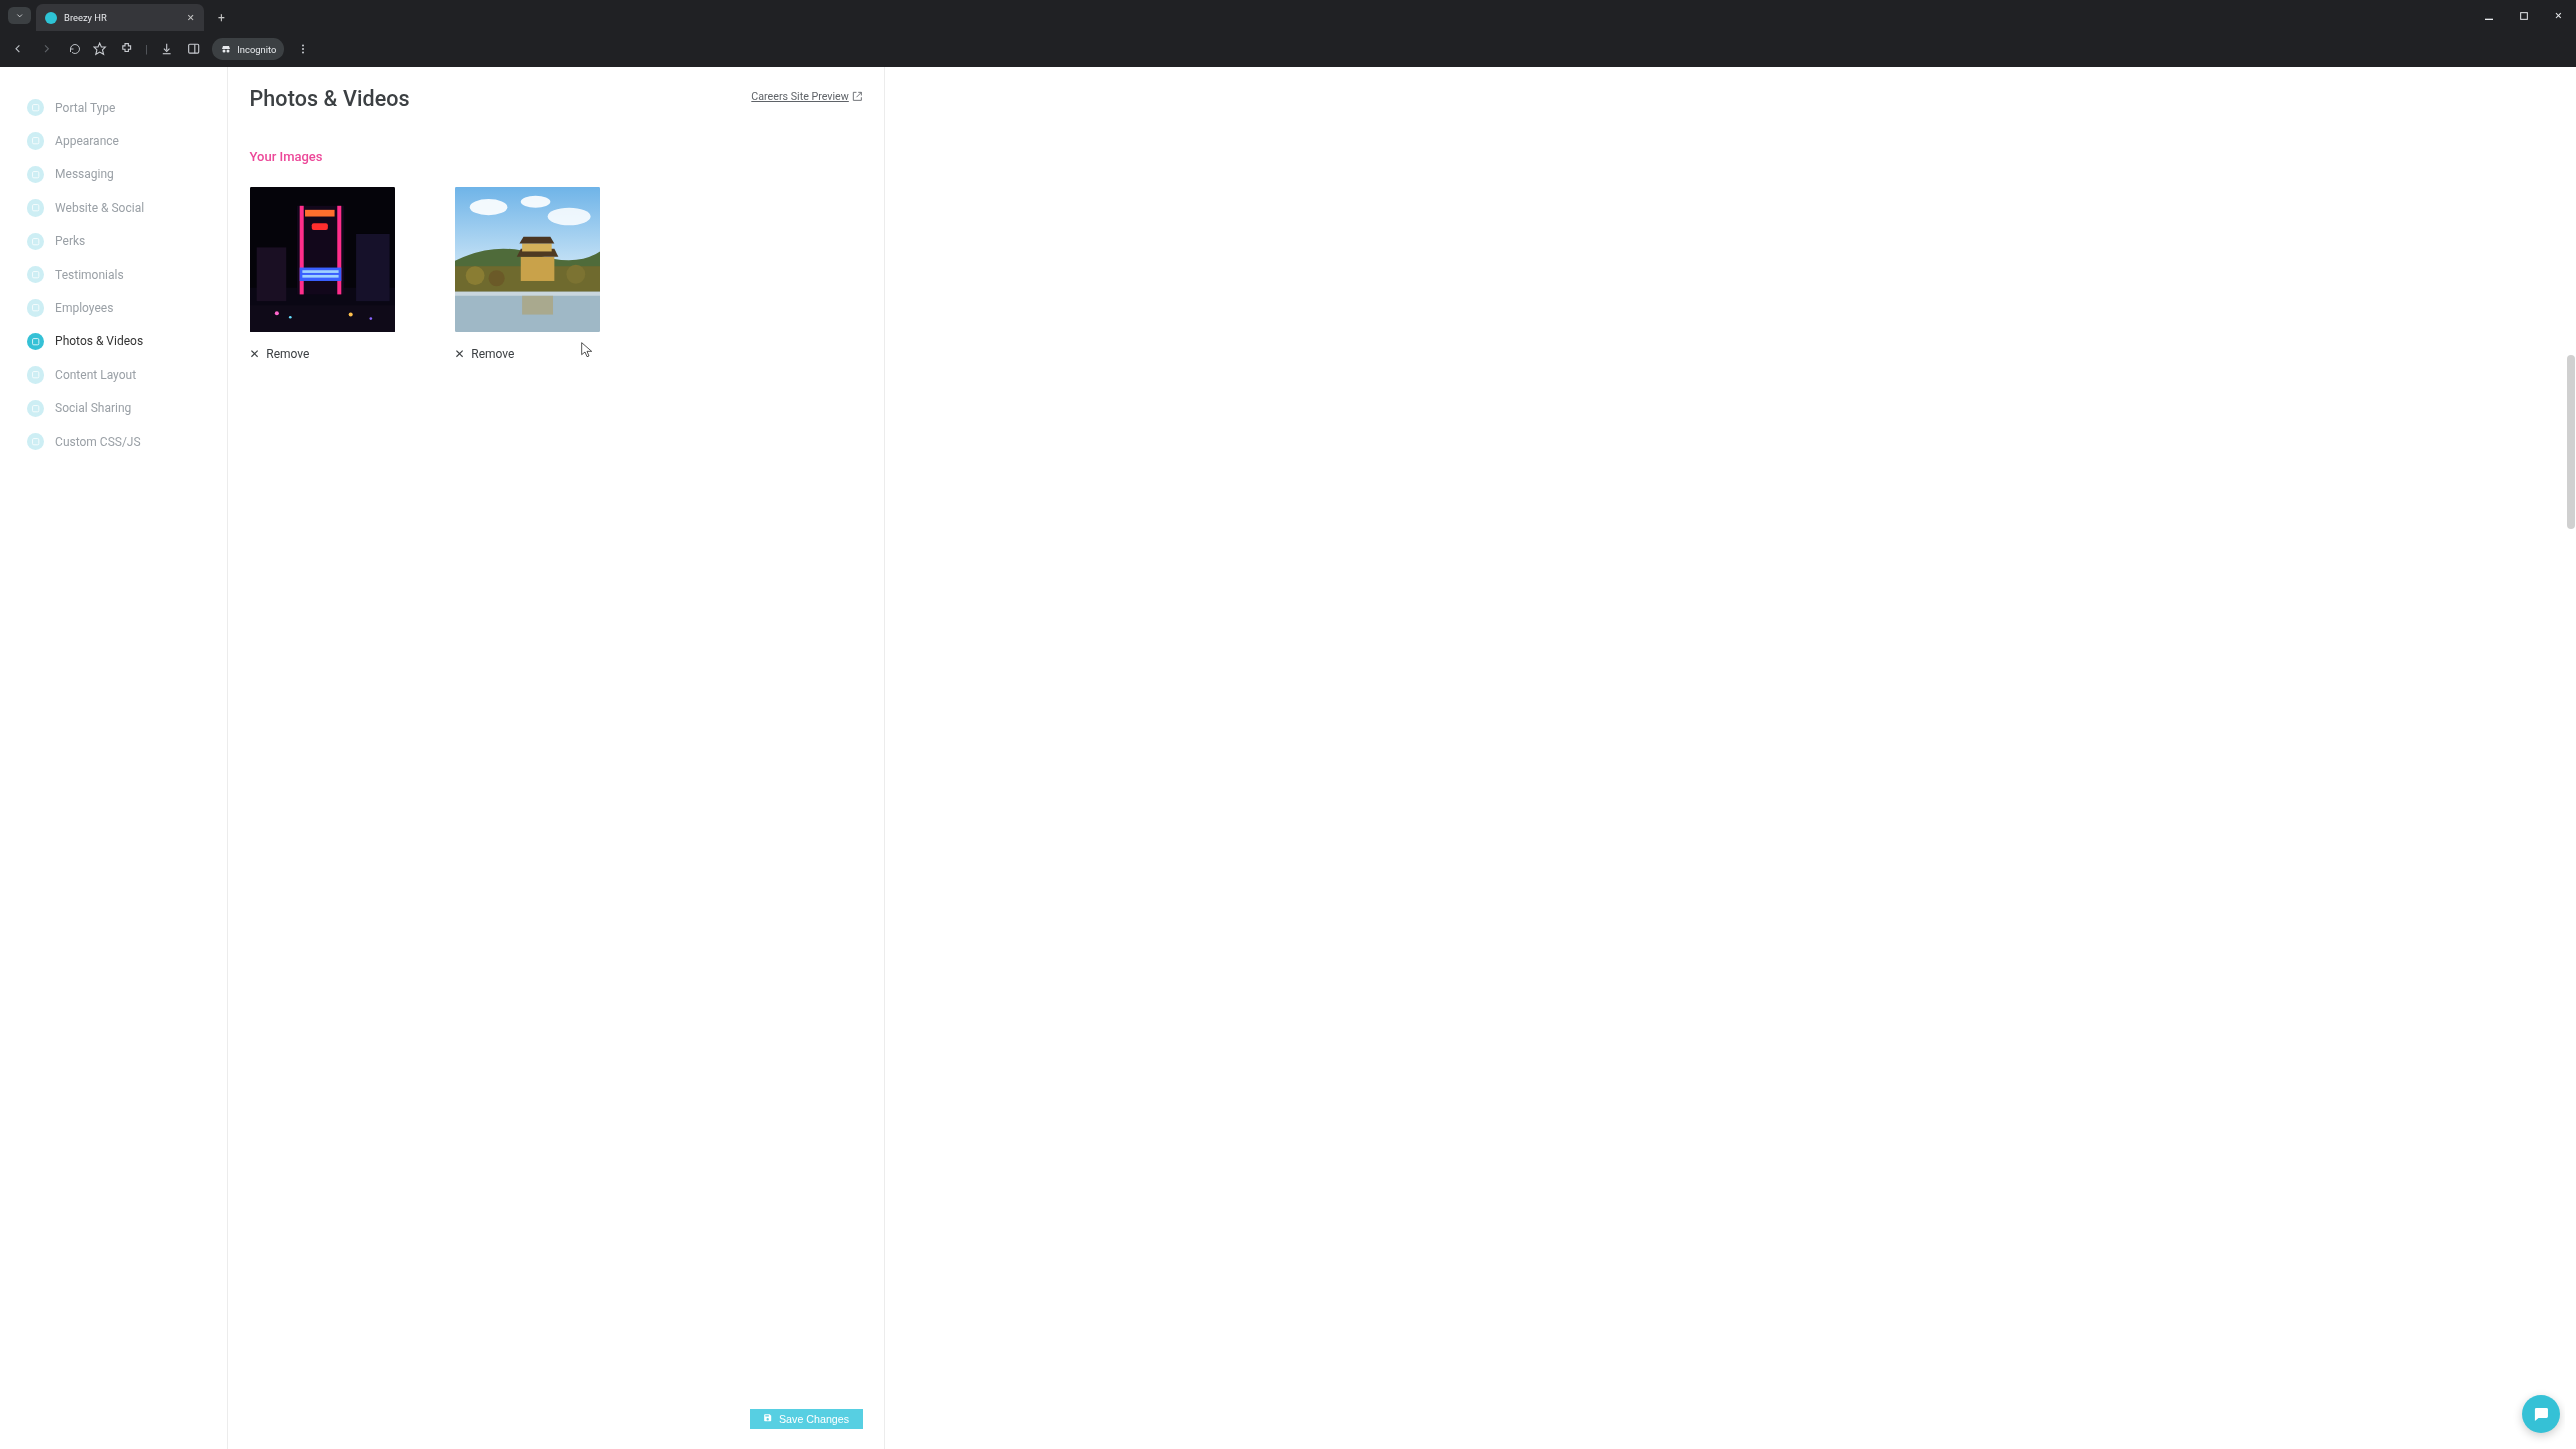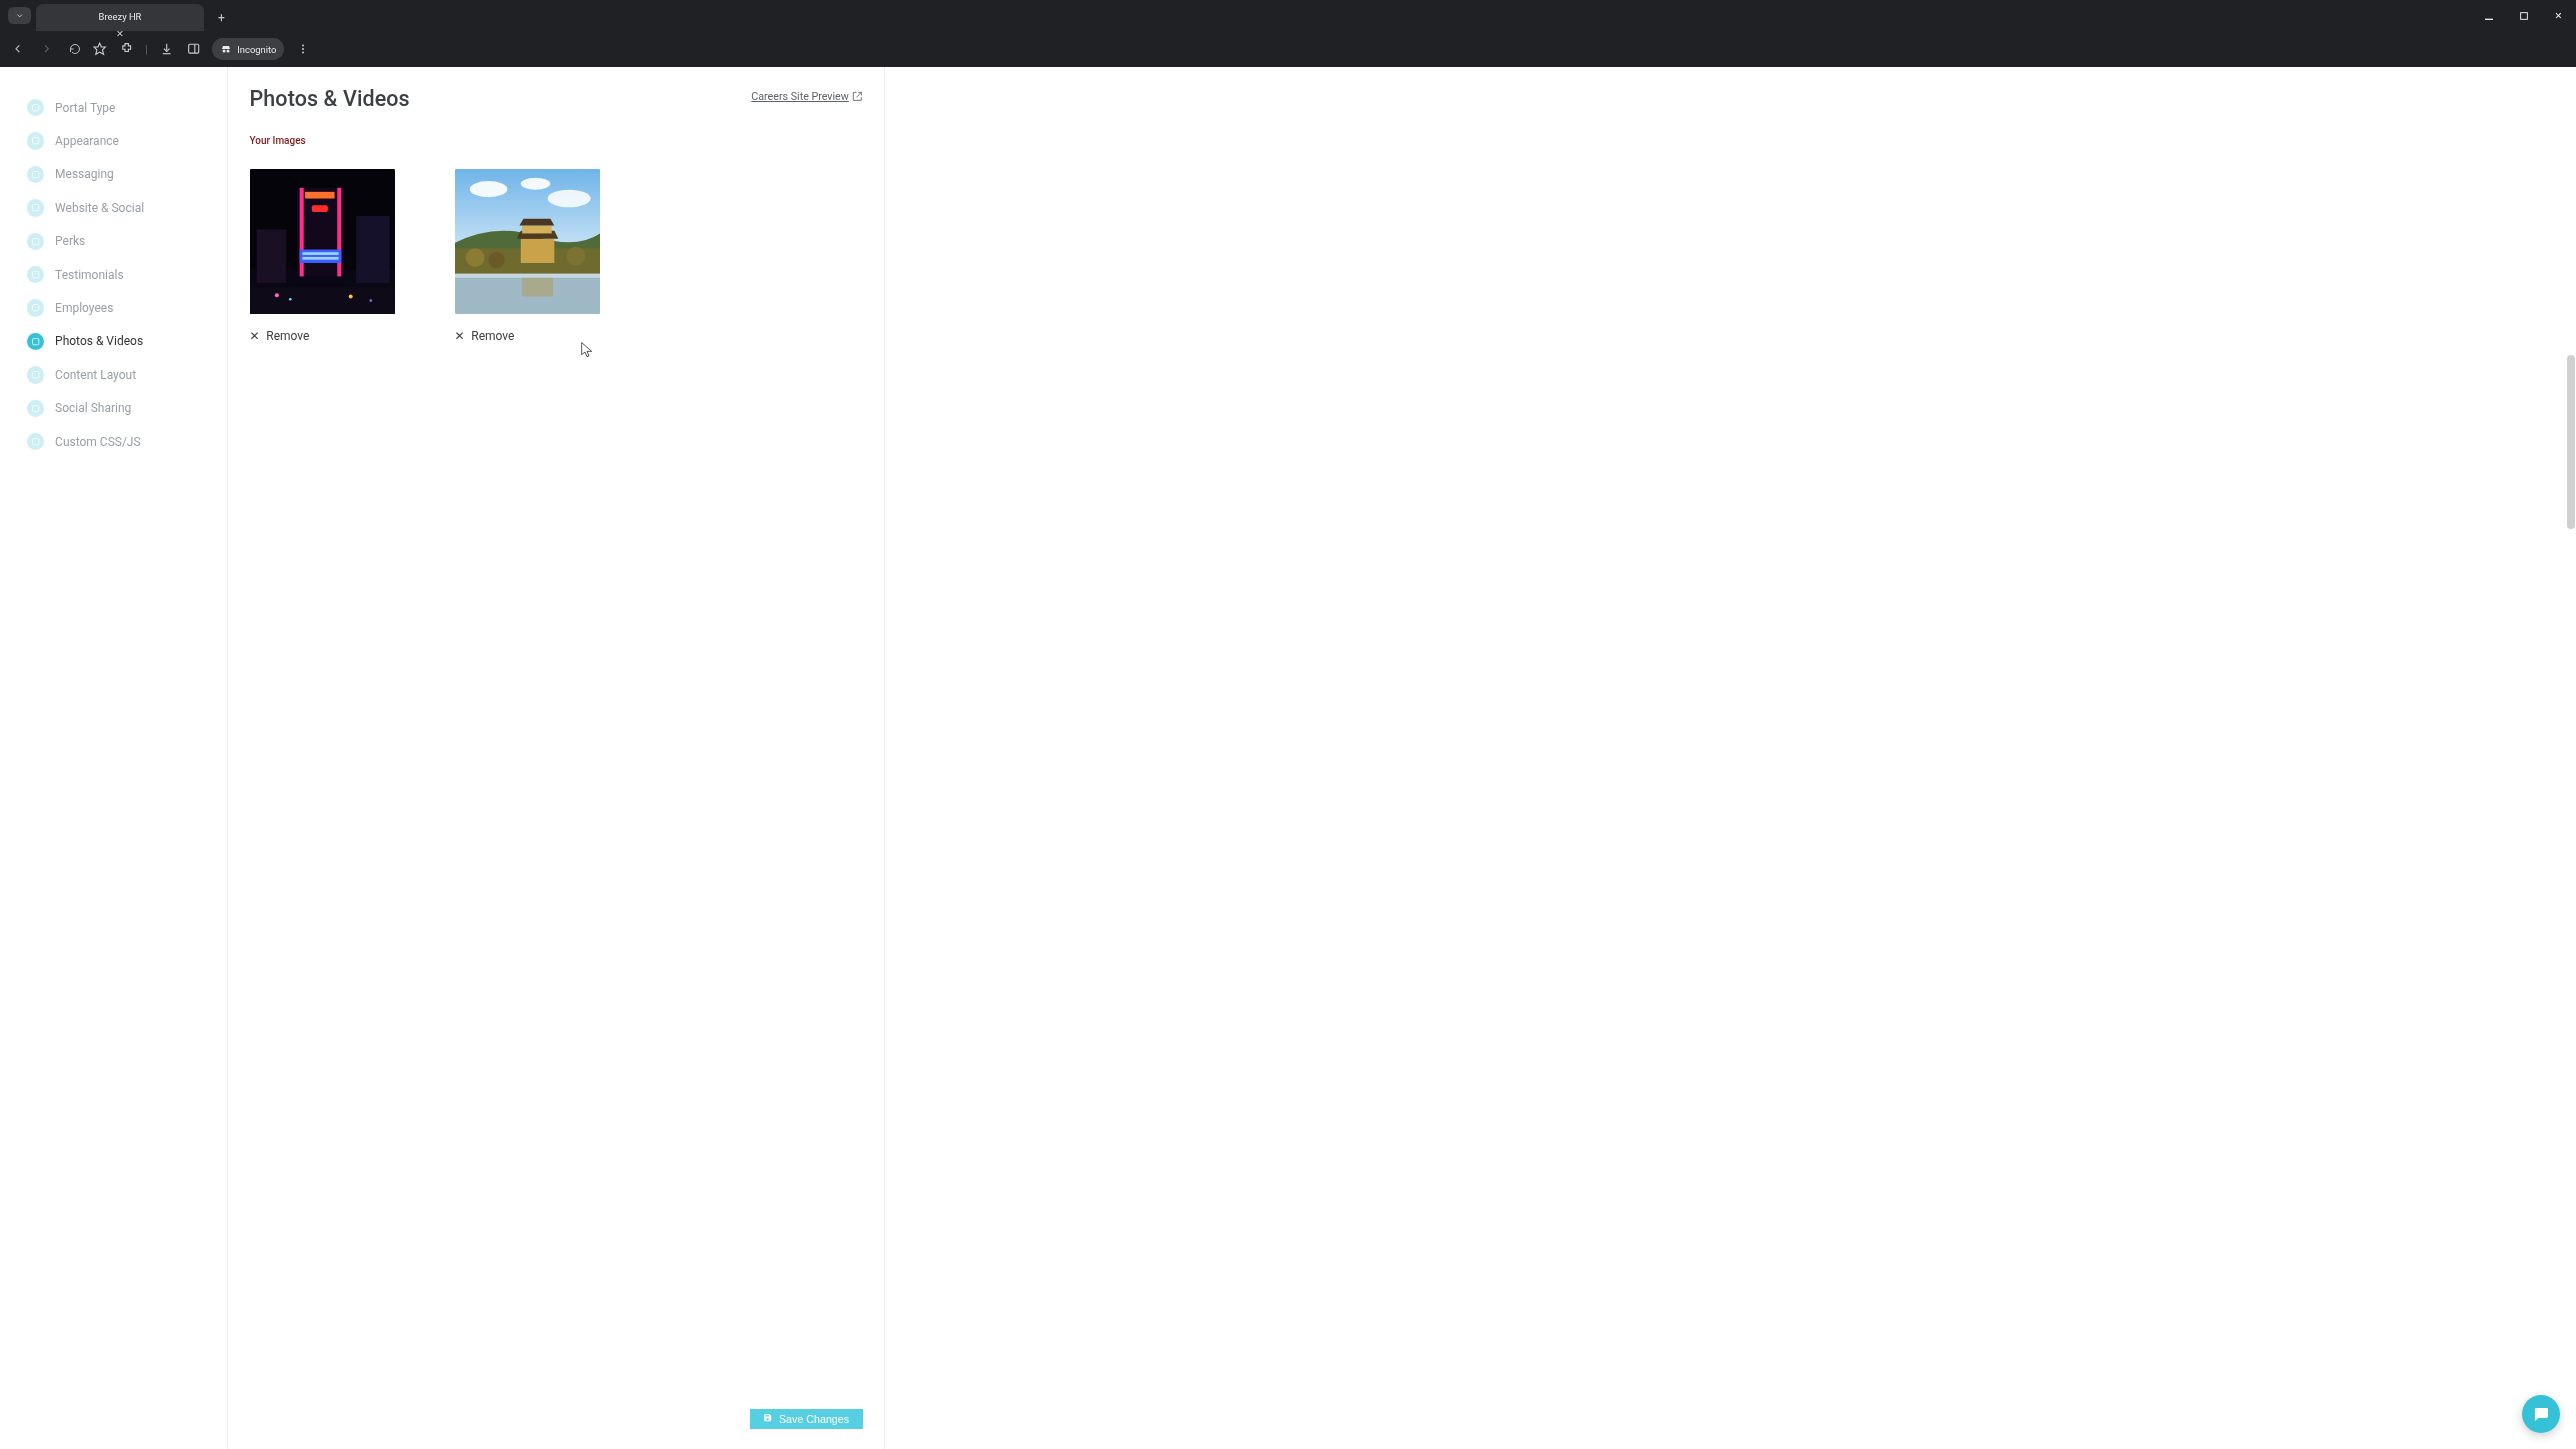--- a/index.html
+++ b/index.html
@@ -2,21 +2,21 @@
 <html style="font-size:10.7px"><head>
 <meta charset="utf-8">
 <style>
 * { margin: 0; padding: 0; box-sizing: border-box; }
 html, body { width: 100%; height: 100%; font-family: -apple-system, BlinkMacSystemFont, "Segoe UI", Roboto, Helvetica, Arial, sans-serif; overflow: hidden; }
 
 
 .browser-chrome { width: 100%; height: 67px; background: #202124; color: #e8eaed; display: flex; flex-direction: column; }
 .tab-strip { height: 31px; display: flex; align-items: flex-end; padding-left: 36px; position: relative; }
 .tab-dropdown { position: absolute; left: 8px; top: 6.7px; width: 23px; height: 17.4px; border-radius: 5.4px; background: #3c4043; display: flex; align-items: center; justify-content: center; }
-.tab { height: 27px; background: #35363a; border-top-left-radius: 6.7px; border-top-right-radius: 6.7px; display: flex; align-items: center; padding: 0 9.4px; min-width: 168px; gap: 6.7px; flex-direction: column; }
+.tab { height: 27px; background: #35363a; border-top-left-radius: 6.7px; border-top-right-radius: 6.7px; display: flex; align-items: center; padding: 0 9.4px; min-width: 168px; gap: 6.7px; }
 .tab .favicon { width: 12px; height: 12px; border-radius: 50%; background: #2ec4d6; display: inline-block; }
 .tab .title { font-size: 9.4px; color: #e8eaed; flex: 1; }
 .tab .close { font-size: 9.4px; color: #c6c6c6; }
 .new-tab { width: 19px; height: 19px; margin-left: 8px; margin-bottom: 4px; display: flex; align-items: center; justify-content: center; color: #c6c6c6; font-size: 12px; }
 .window-controls { position: absolute; right: 0; top: 0; height: 31px; display: flex; }
 .window-controls div { width: 35px; display: flex; align-items: center; justify-content: center; color: #e8eaed; font-size: 9.4px; }
 
 .addr-bar { height: 36px; display: flex; align-items: center; padding: 0 6.7px; gap: 5.4px; background: #202124; }
 .nav-btn { width: 23px; height: 23px; display: flex; align-items: center; justify-content: center; color: #bdc1c6; border-radius: 50%; }
 .nav-btn.disabled { color: #5f6368; }
@@ -36,21 +36,21 @@
 .sidebar li { display: flex; align-items: center; gap: 10.7px; padding: 8px 13.4px 8px 27px; font-size: 12px; color: #9aa0a6; cursor: pointer; }
 .sidebar li .dot { width: 17.4px; height: 17.4px; border-radius: 50%; background: #cdeef4; display: inline-flex; align-items: center; justify-content: center; flex: none; }
 .sidebar li .dot svg { width:9.4px; height:9.4px; stroke:#fff; fill:none; stroke-width:2; }
 .sidebar li.active { color: #333; }
 .sidebar li.active .dot { background: #35c1d6; }
 
 .main-card-wrap { flex: 1; display: flex; justify-content: flex-start; }
 .main-card { position: relative; width: 657px; min-height: 456px; background: #fff; border-right: 0.7px solid #ececec; padding: 19px 21.5px 60px 21.5px; }
 .page-title { font-size: 21.5px; font-weight: 500; color: #3c4043; letter-spacing: 0.1px; }
 .preview-link { position: absolute; right: 21.5px; top: 23px; font-size: 10.7px; color: #5f6368; text-decoration: underline; display: flex; align-items: center; gap: 3px; }
-.subheading { margin-top: 24px; font-size: 10px; font-weight: 500; color: #7f1d1d; }
+.subheading { margin-top: 38px; font-size: 13px; font-weight: 500; color: #ec4899; }
 .desc { margin-top: 19px; max-width: 483px; font-size: 12px; line-height: 1.55; color: #5f6368; letter-spacing: 0.2px; }
 
 .gallery { display: flex; gap: 60px; margin-top: 23px; }
 .thumb-wrap { width: 145px; }
 .thumb { width: 145px; height: 145px; border-radius: 1.3px; overflow: hidden; display:flex; align-items:center; justify-content:center; }
 .thumb svg { width: 100%; height: 100%; display:block; }
 .remove { margin-top: 14.8px; display: flex; align-items: center; gap: 6.7px; font-size: 12px; color: #3c4043; cursor: pointer; }
 
 .save-bar { position: absolute; right: 21.5px; bottom: 20px; }
 .save-btn { background: #57cfe2; color: #fff; border: none; border-radius: 0; height: 20px; padding: 0 13.4px; font-size: 10.7px; display: inline-flex; align-items: center; gap: 6.7px; cursor: pointer; }

